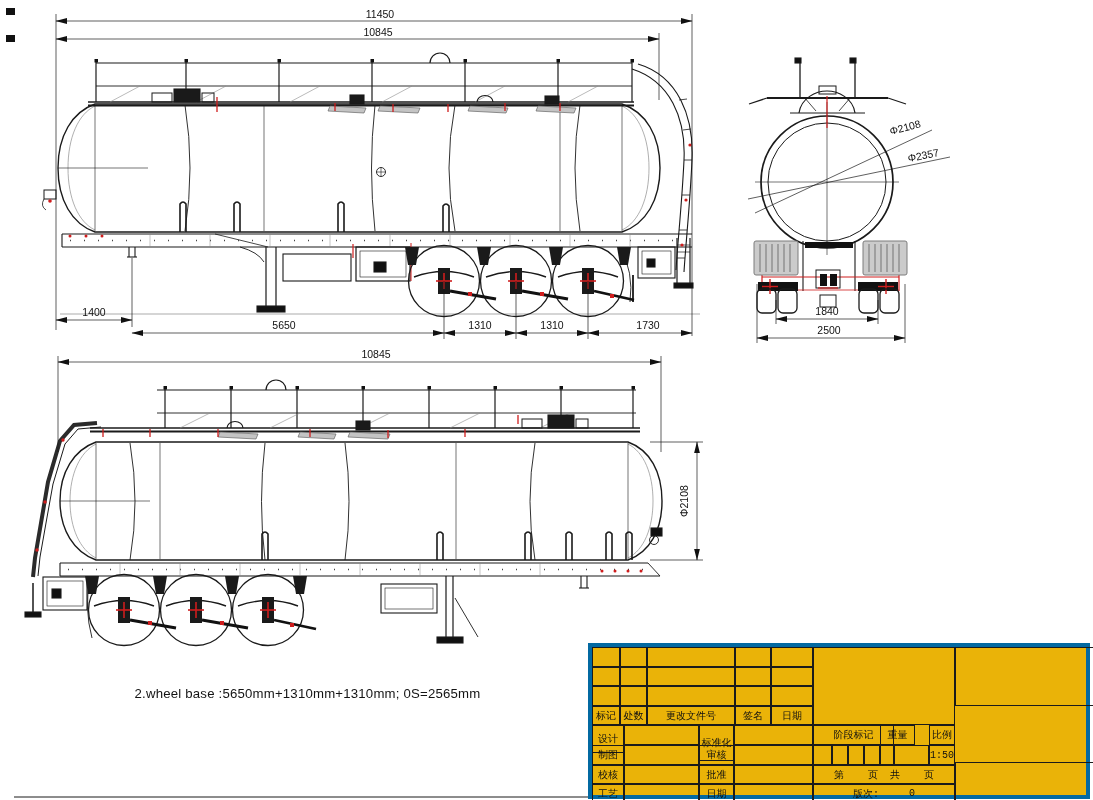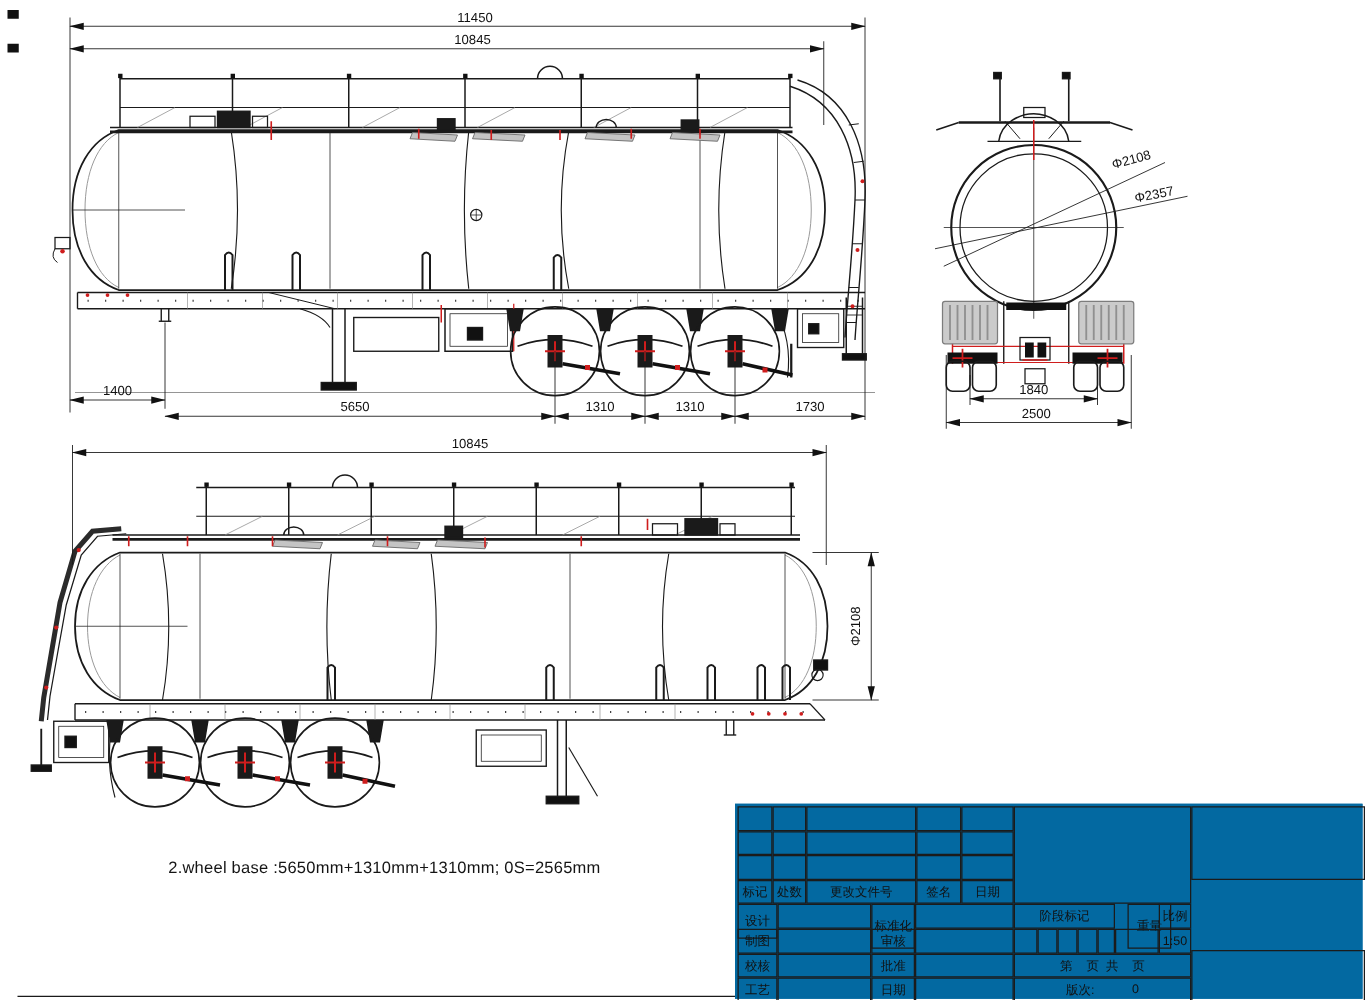--- a/index.html
+++ b/index.html
@@ -6,22 +6,22 @@
   .sheet{position:relative;width:1093px;height:800px;background:#fff;overflow:hidden;
          font-family:"Liberation Sans",sans-serif;color:#151515;text-align:center;}
   .sheet svg{position:absolute;left:0;top:0;}
   svg text.d{font:10.5px "Liberation Sans",sans-serif;fill:#111;}
   
   .tech{position:absolute;left:20px;top:646px;width:575px;font-size:13.2px;
         letter-spacing:.2px;line-height:19px;color:#141414;white-space:pre;}
   .tech .t{padding-left:3px;}
   
   .tb{position:absolute;left:588px;top:643px;width:502px;height:156px;
-      border:2px solid #0369a1;box-sizing:border-box;background:#0369a1;
-      font-family:Liberation Sans, sans-serif;}
+      border:4px solid #0369a1;box-sizing:border-box;background:#eab308;
+      font-family:Liberation Mono, monospace;}
   .tb .c{position:absolute;border:1px solid #1b1b1b;box-sizing:border-box;
          display:flex;align-items:center;justify-content:center;
          font-size:10px;color:#111;overflow:hidden;white-space:pre;}
   .tb .big{font-size:16px;letter-spacing:3px;}
   .tb .sc{font-size:10px;}
 </style>
 </head>
 <body>
 
 <div class="sheet">
@@ -576,21 +576,21 @@
   <div class="c" style="left:32px;top:118px;width:75px;height:19px"></div>
   <div class="c" style="left:107px;top:118px;width:35px;height:19px">批准</div>
   <div class="c" style="left:142px;top:118px;width:79px;height:19px"></div>
   <div class="c" style="left:0;top:137px;width:32px;height:19px">工艺</div>
   <div class="c" style="left:32px;top:137px;width:75px;height:19px"></div>
   <div class="c" style="left:107px;top:137px;width:35px;height:19px">日期</div>
   <div class="c" style="left:142px;top:137px;width:79px;height:19px"></div>
 
   <div class="c" style="left:221px;top:0;width:142px;height:78px"></div>
   <div class="c" style="left:221px;top:78px;width:81px;height:20px">阶段标记</div>
-  <div class="c" style="left:312px;top:78px;width:35px;height:36px">重量</div>
+  <div class="c" style="left:288px;top:78px;width:35px;height:20px">重量</div>
   <div class="c" style="left:337px;top:78px;width:26px;height:20px">比例</div>
   <div class="c" style="left:221px;top:98px;width:19px;height:20px"></div>
   <div class="c" style="left:240px;top:98px;width:16px;height:20px"></div>
   <div class="c" style="left:256px;top:98px;width:16px;height:20px"></div>
   <div class="c" style="left:272px;top:98px;width:16px;height:20px"></div>
   <div class="c" style="left:288px;top:98px;width:14px;height:20px"></div>
   <div class="c" style="left:302px;top:98px;width:35px;height:20px"></div>
   <div class="c sc" style="left:337px;top:98px;width:26px;height:20px">1:50</div>
   <div class="c" style="left:221px;top:118px;width:142px;height:19px">第    页  共    页</div>
   <div class="c" style="left:221px;top:137px;width:142px;height:19px"><span>版次:</span><span style="display:inline-block;width:30px"></span><span>0</span></div>

